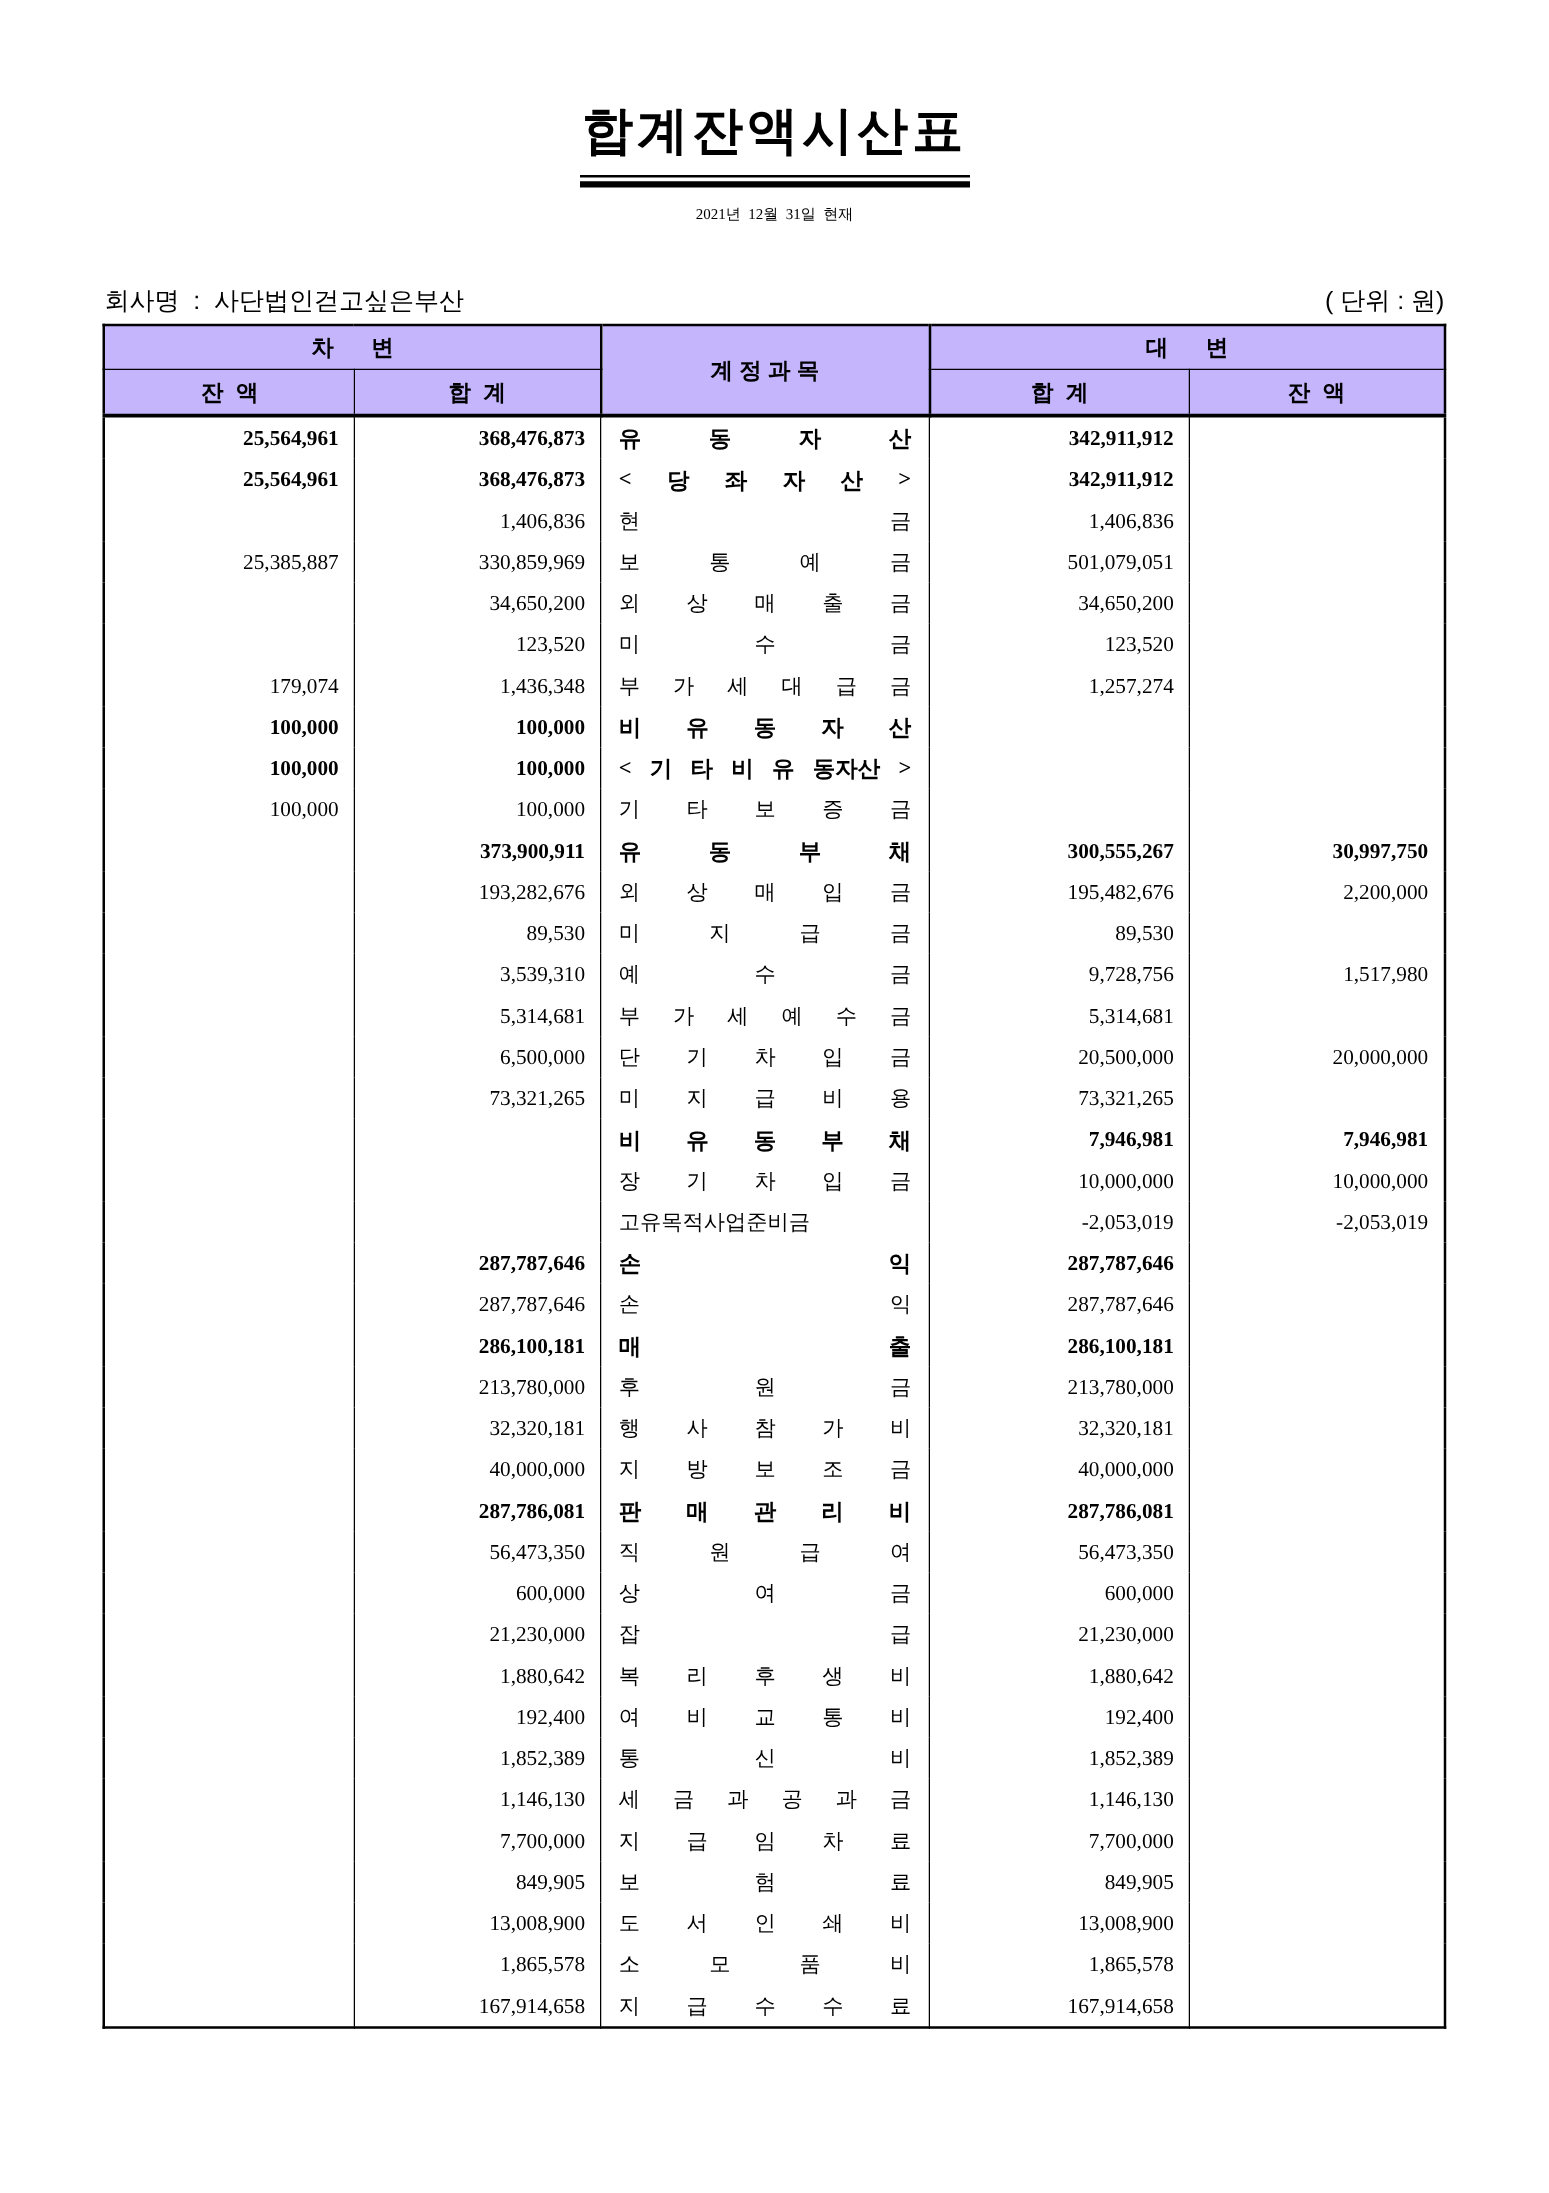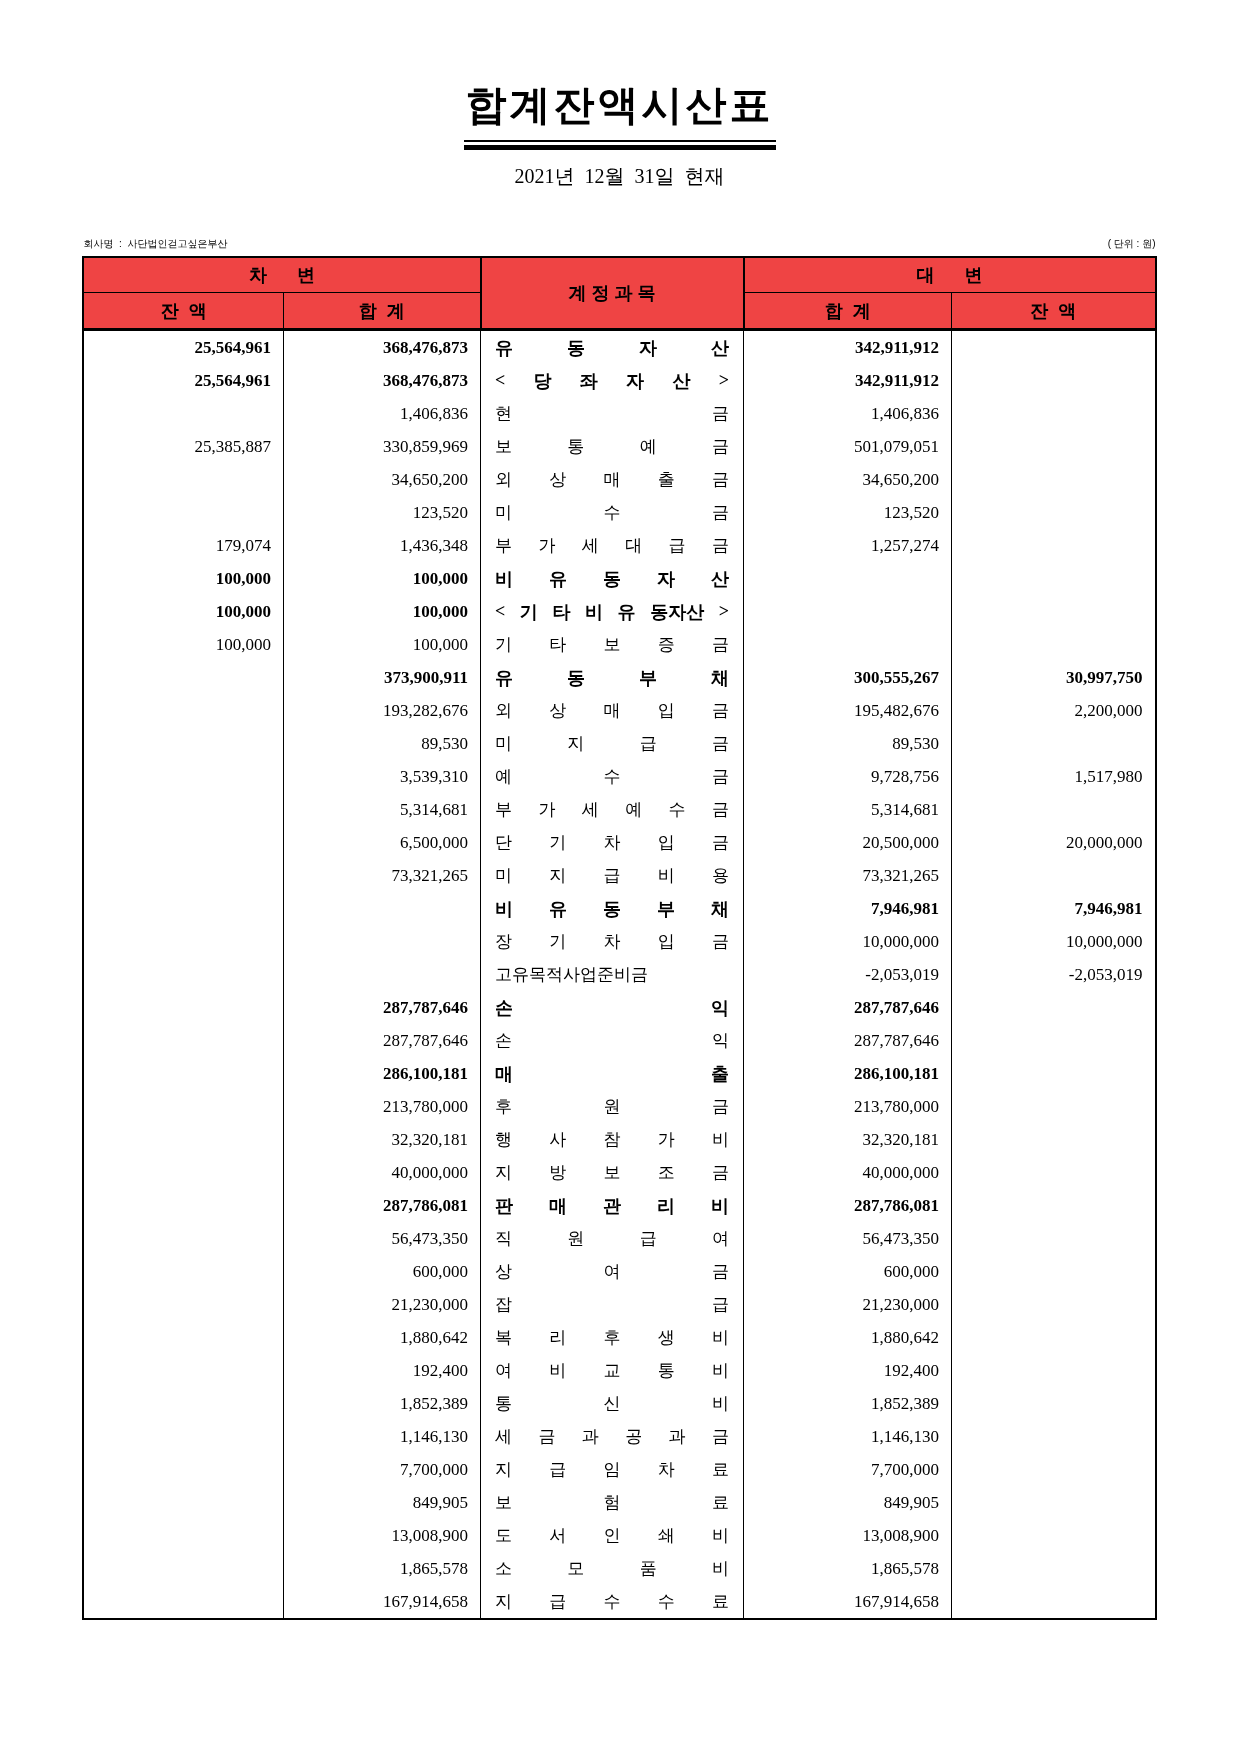--- a/index.html
+++ b/index.html
@@ -20,51 +20,51 @@
     letter-spacing:3px;
     line-height:1.15;
   }
   .title-underline{width:312px;margin:8px auto 0 auto;}
   .title-underline .thin{height:0;border-top:2px solid #000;}
   .title-underline .thick{height:5px;background:#000;margin-top:3px;}
 
   .date-line{
     margin-top:13px;
     text-align:center;
-    font-size:20px;
+    font-size:12px;
     white-space:pre;
     font-family:"Liberation Serif",serif;
   }
 
   .meta-row{
     width:1072px;
     margin:47px auto 5px auto;
     display:flex;
     justify-content:space-between;
     align-items:flex-end;
     font-family:"Liberation Sans",sans-serif;
-    font-size:10px;
+    font-size:20px;
     white-space:pre;
   }
 
   table.tb{
     width:1072px;
     margin:0 auto;
     border-collapse:collapse;
     table-layout:fixed;
     border:2px solid #000;
   }
   table.tb th, table.tb td{
     border-left:1px solid #000;
     border-right:1px solid #000;
     overflow:hidden;
   }
   
   table.tb thead th{
-    background:#ef4444;
+    background:#c4b5fd;
     font-family:"Liberation Sans",sans-serif;
     font-weight:bold;
     font-size:18px;
     white-space:pre;
     text-align:center;
   }
   table.tb thead tr.hrow1 th{height:32px;border-bottom:1px solid #000;}
   table.tb thead tr.hrow2 th{height:33px;}
   table.tb thead{border-bottom:3px solid #000;}
   th.acct-head{

